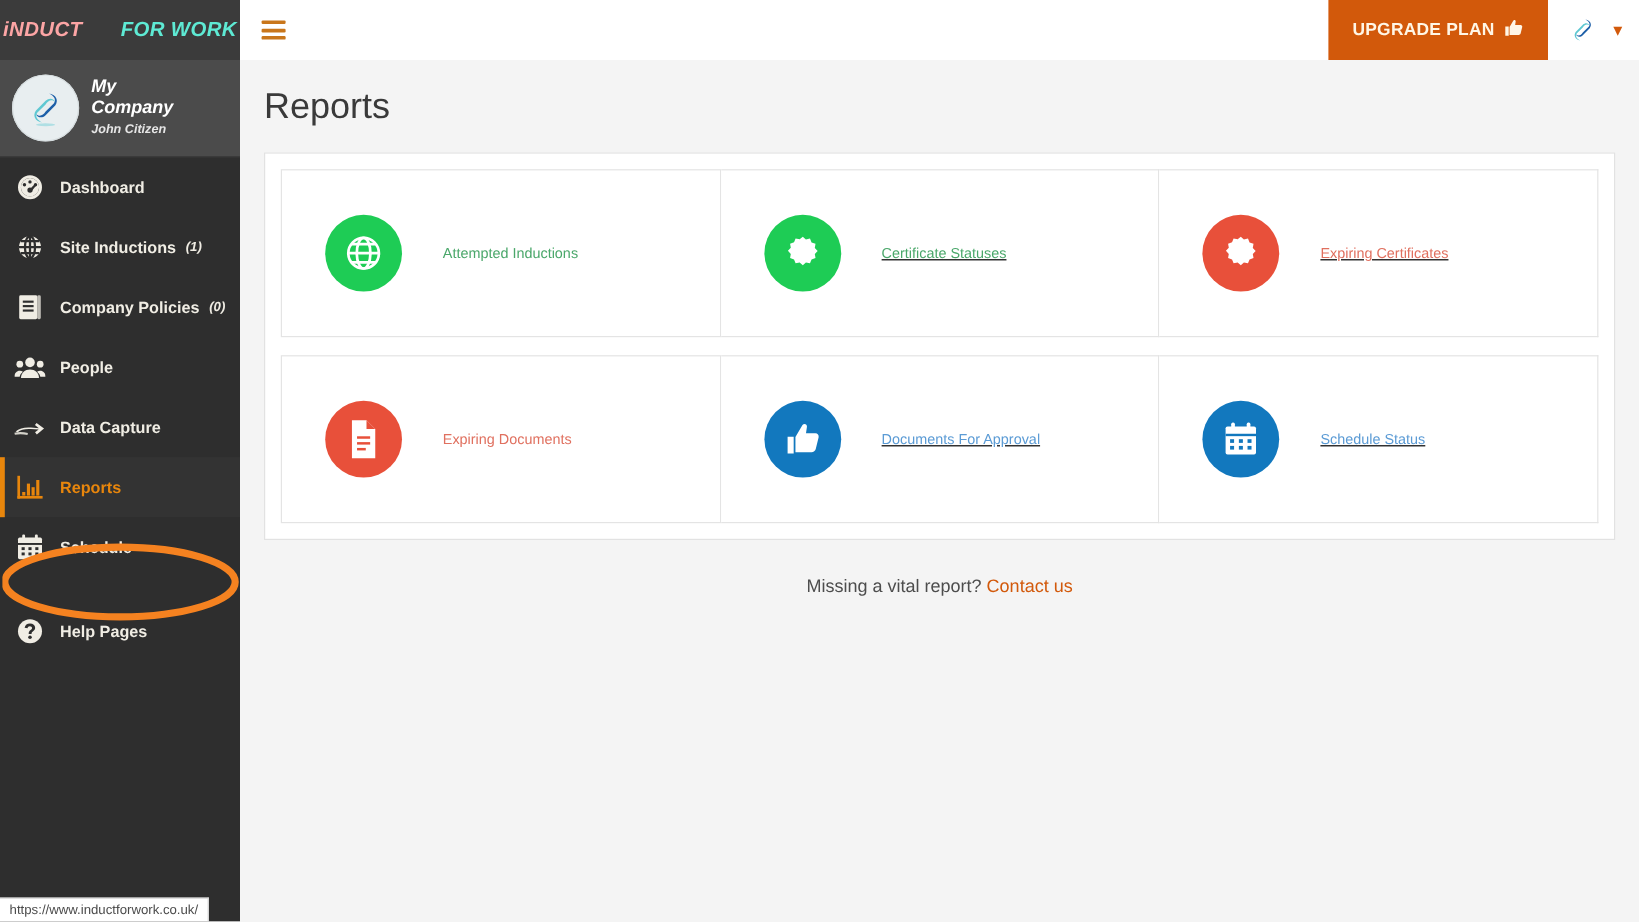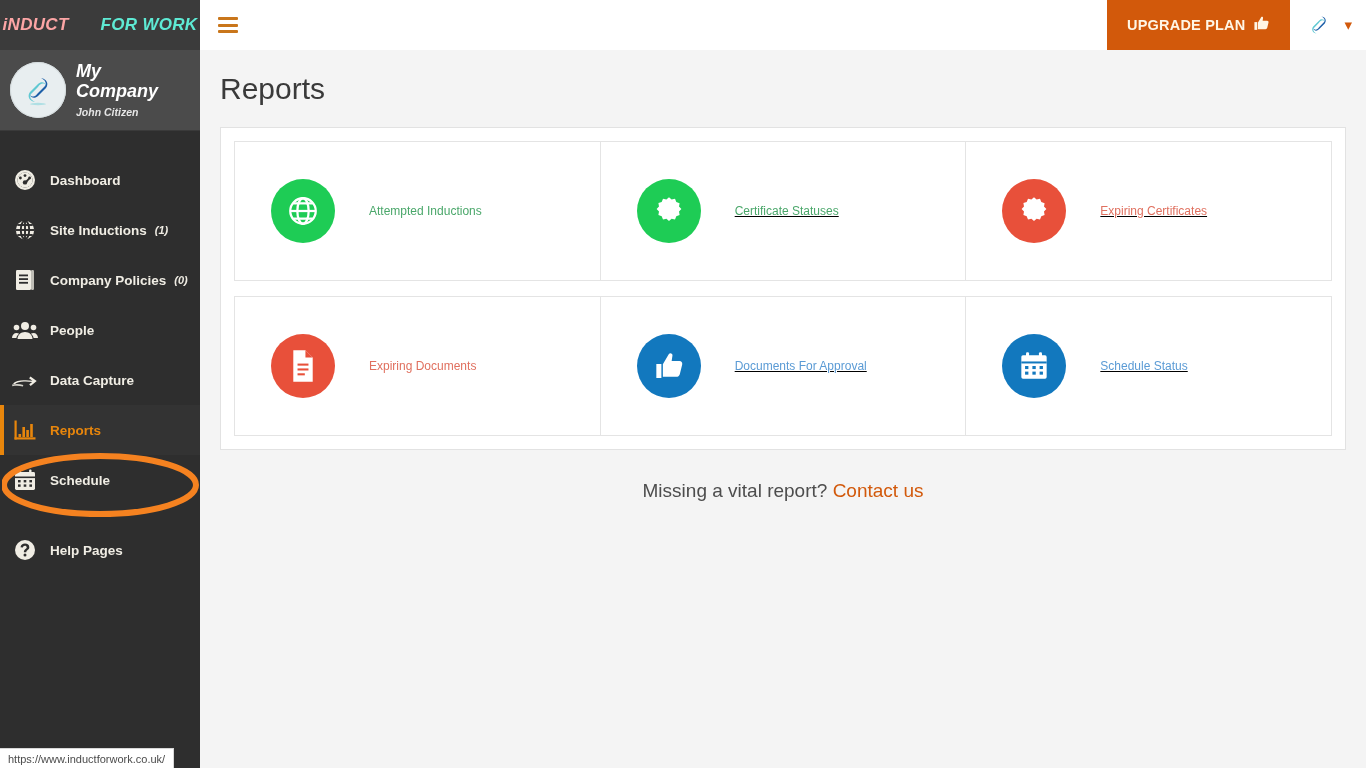--- a/index.html
+++ b/index.html
@@ -33,29 +33,29 @@
     border-bottom: 1px solid #3a3a3a;
   }
   .avatar {
     width: 56px; height: 56px; border-radius: 50%;
     background: #e8eef0; flex: 0 0 56px;
     display: flex; align-items: center; justify-content: center;
     box-shadow: inset 0 0 0 1px #d5dcde;
   }
   .company-meta { margin-left: 10px; line-height: 1.1; }
   .company-name {
-    color: #ffffff; font-size: 18px; font-style: italic; font-weight: bold;
+    color: #ffffff; font-size: 15px; font-style: italic; font-weight: bold;
     width: 78px;
   }
   .company-user {
     color: #e6e6e6; font-size: 10.5px; font-style: italic; font-weight: bold;
     margin-top: 5px;
   }
 
-  .nav { padding-top: 24px; }
+  .nav { padding-top: 0; }
   .nav-item {
     display: flex; align-items: center;
     height: 50px; padding-left: 10px;
     color: #f0ede4; font-size: 13.5px; font-weight: bold;
     cursor: pointer; position: relative;
   }
   .nav-item .ico {
     width: 30px; flex: 0 0 30px; display: flex;
     align-items: center; justify-content: center; margin-right: 10px;
   }
@@ -122,21 +122,21 @@
   .card-label { margin-left: 34px; font-size: 12px; }
   .c-green { background: #1ecc55; }
   .c-red   { background: #e8503a; }
   .c-blue  { background: #1278be; }
   .t-green { color: #4aa76a; }
   .t-red   { color: #e0705f; }
   .t-blue  { color: #5b9bd5; }
 
   .missing {
     text-align: center; margin-top: 30px;
-    font-size: 19px; color: #4d4d4d;
+    font-size: 15px; color: #4d4d4d;
   }
   .missing a { color: #d2590b; text-decoration: none; cursor: pointer; }
 
   
   .annot {
     position: absolute; left: 2px; top: 452px;
     width: 200px; height: 66px; pointer-events: none;
   }
 
   

